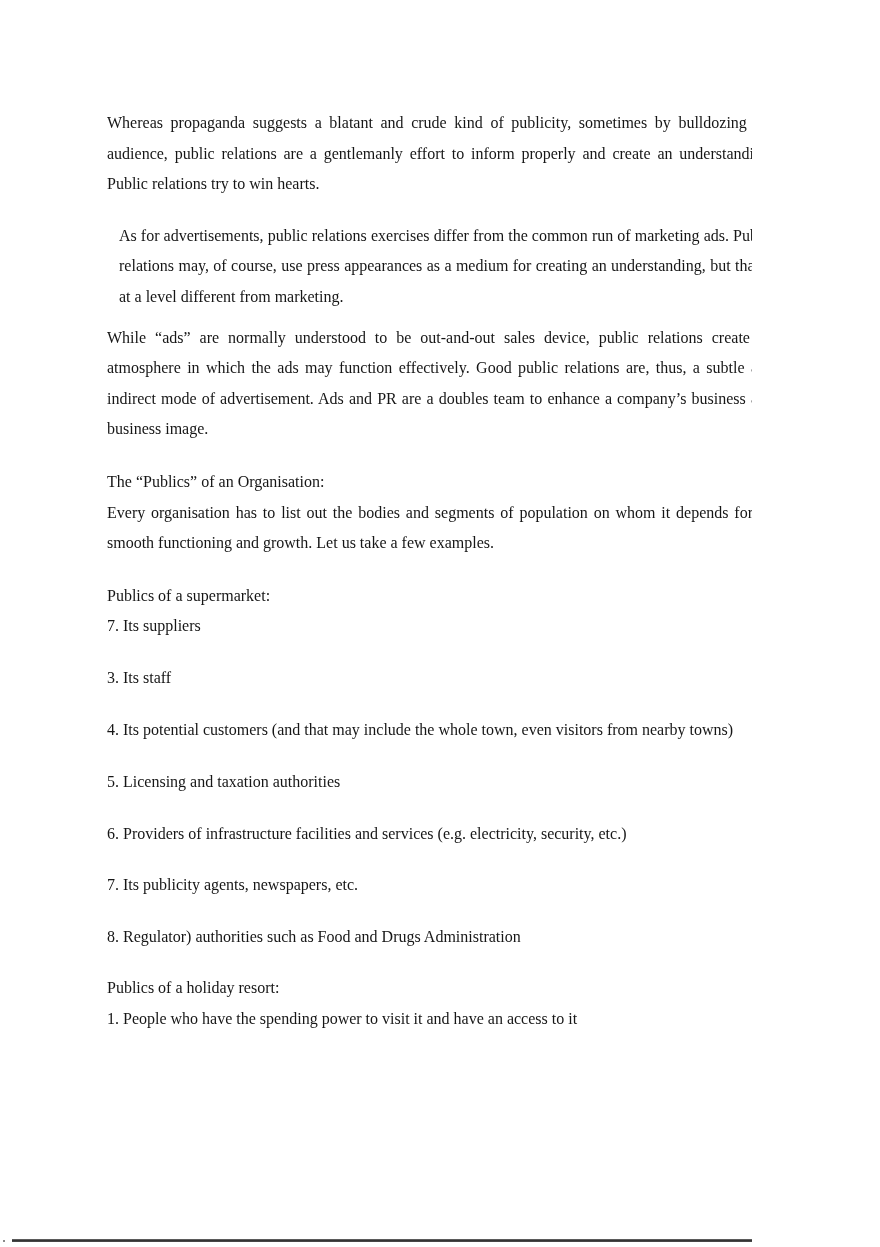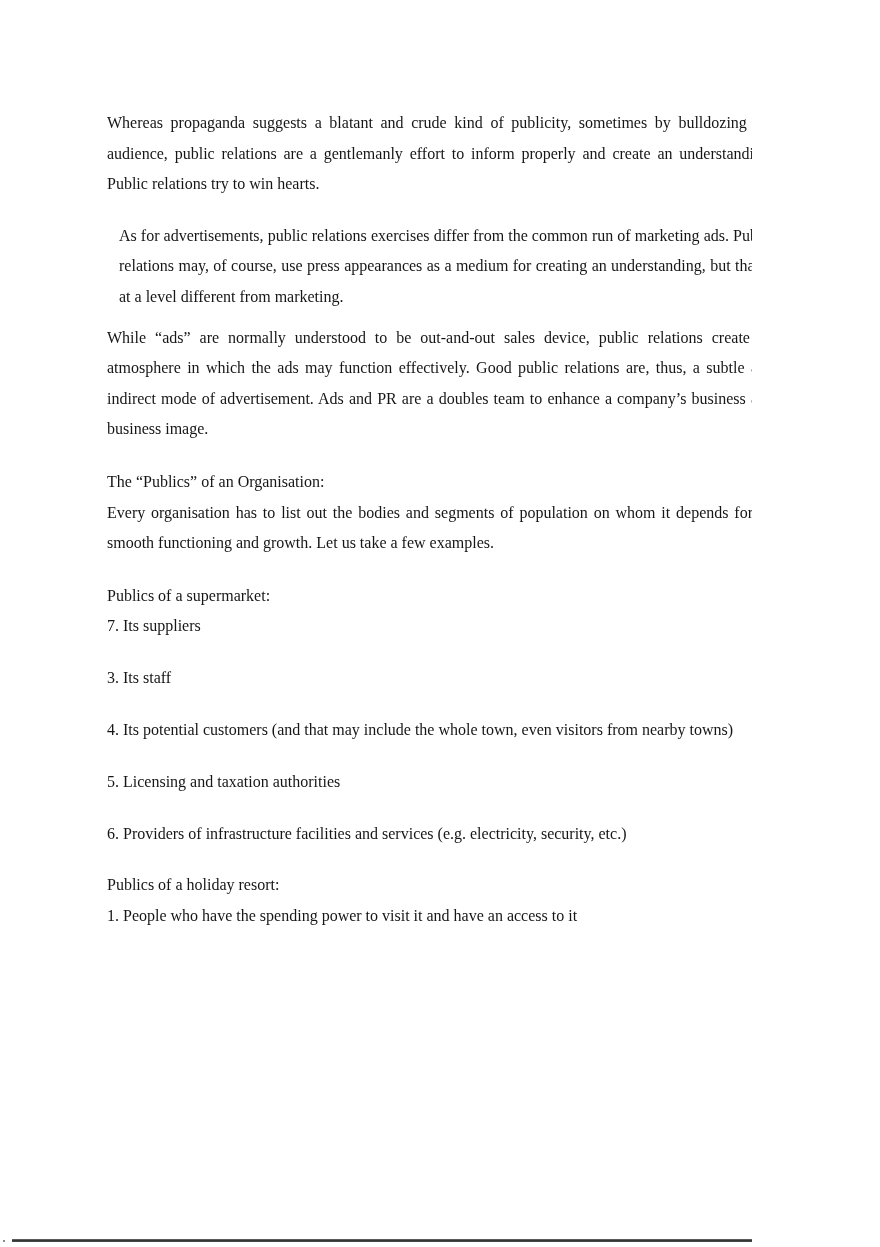--- a/index.html
+++ b/index.html
@@ -106,21 +106,23 @@
     <p class="para">7. Its suppliers</p>
 
     <p class="para">3. Its staff</p>
 
     <p class="para justify mb22">4. Its potential customers (and that may include the whole town, even visitors from nearby towns)</p>
 
     <p class="para">5. Licensing and taxation authorities</p>
 
     <p class="para">6. Providers of infrastructure facilities and services (e.g. electricity, security, etc.)</p>
 
+    <p class="para">7. Its publicity agents, newspapers, etc.</p>
 
+    <p class="para">8. Regulator) authorities such as Food and Drugs Administration</p>
 
     <p class="para tight">Publics of a holiday resort:</p>
     <p class="para">1. People who have the spending power to visit it and have an access to it</p>
 
   </div>
 
   <div class="artifact-dot"></div>
   <div class="artifact-line"></div>
   <div class="artifact-noise"></div>
   <div class="artifact-dash"></div>

